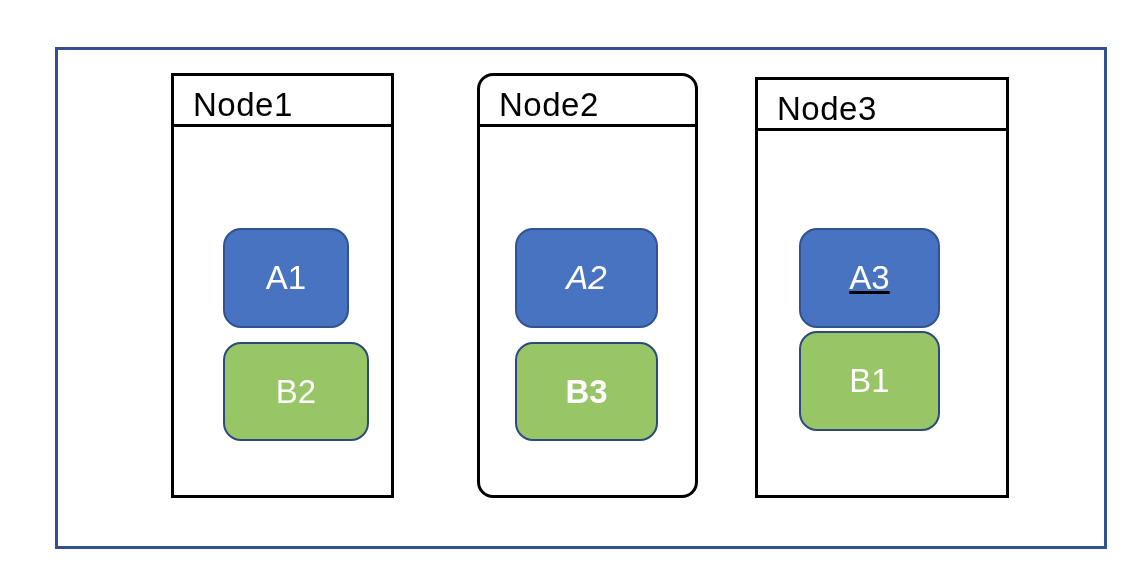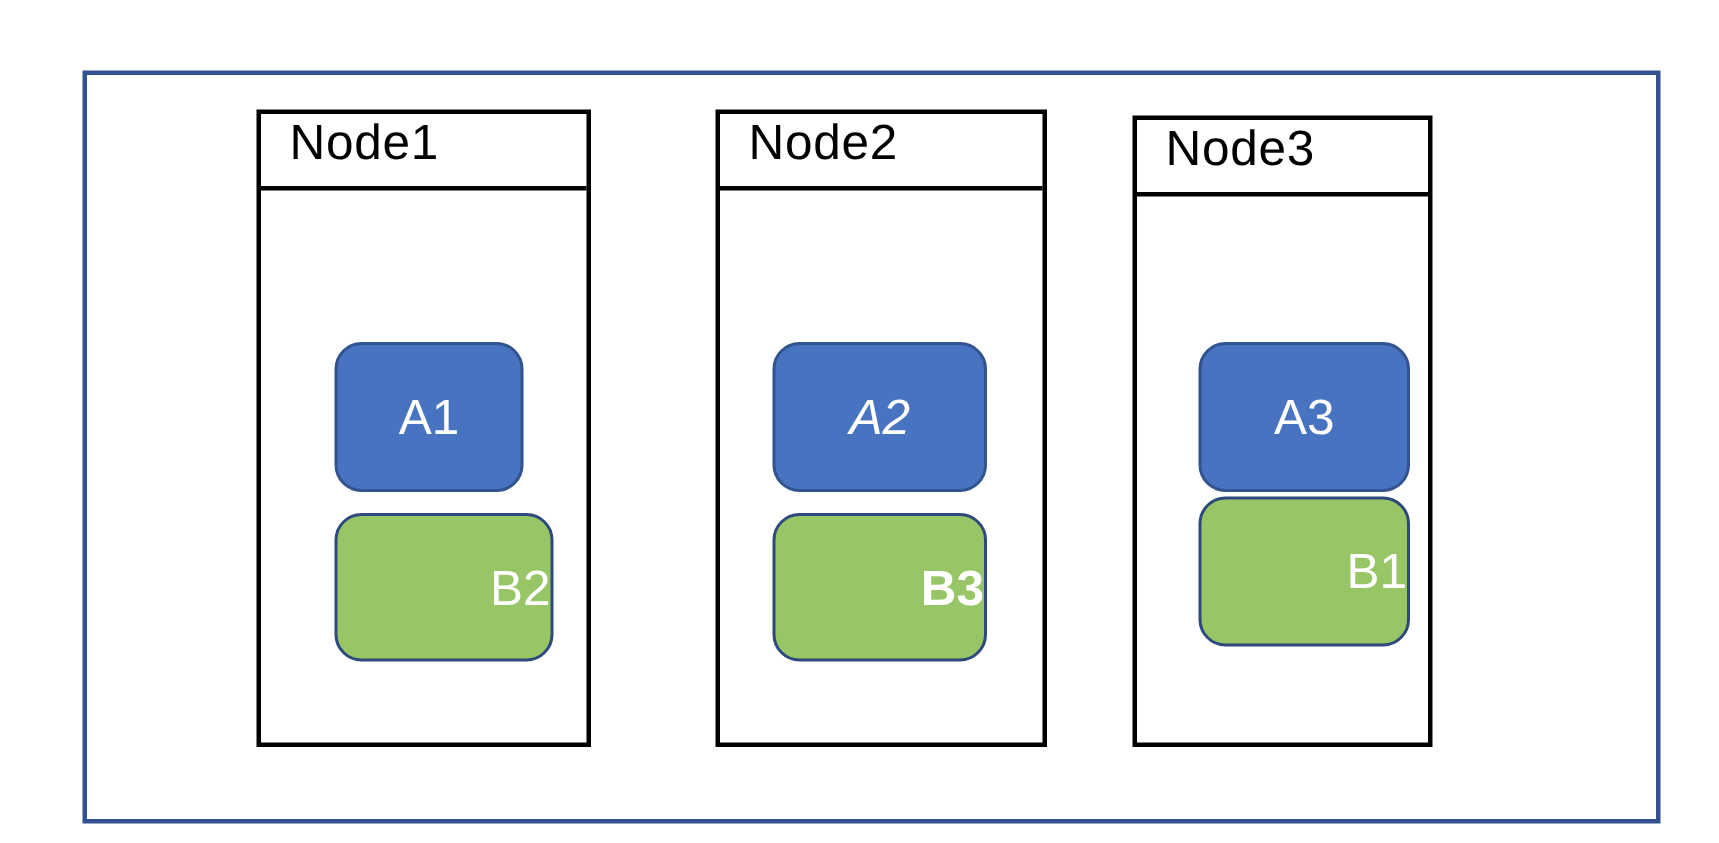--- a/index.html
+++ b/index.html
@@ -26,28 +26,28 @@
     border: 3px solid #33518E;
     background: transparent;
   }
   .node {
     position: absolute;
     background: #ffffff;
     border: 3px solid #000000;
     box-sizing: border-box;
   }
   .node-1 { left: 171px; top: 73px;  width: 223px; height: 425px; }
-  .node-2 { left: 477px; top: 73px;  width: 221px; height: 425px; }
-  .node-3 { left: 755px; top: 77px;  width: 200px; height: 421px; }
+  .node-2 { left: 477px; top: 73px;  width: 221px; height: 425px; border-radius: 16px; }
+  .node-3 { left: 755px; top: 77px;  width: 254px; height: 421px; }
 
   .node-header {
     height: 51px;
     border-bottom: 3px solid #000000;
     display: flex;
-    align-items: flex-start;
+    align-items: flex-end;
     padding-left: 19px;
     box-sizing: border-box;
   }
   .node-title {
     font-size: 33px;
     color: #000000;
     letter-spacing: 0.5px;
   }
   .node-body {
     position: relative;
@@ -58,33 +58,33 @@
   .task-box {
     position: absolute;
     border-radius: 18px;
     border: 2px solid transparent;
     display: flex;
     align-items: center;
     justify-content: center;
     box-sizing: border-box;
   }
   .task-box[data-type="blue"]  { background: #4773C1; border-color: #31538F; }
-  .task-box[data-type="green"] { background: #98C566; border-color: #2E4A7D; justify-content: flex-end; }
+  .task-box[data-type="green"] { background: #98C566; border-color: #2E4A7D; }
 
   .box-label {
     font-size: 33px;
     color: #ffffff;
   }
 
   
   .node-1 .box-a { left: 49px; top: 101px; width: 126px; height: 100px; }
   .node-1 .box-b { left: 49px; top: 215px; width: 146px; height:  99px; }
   .node-2 .box-a { left: 35px; top: 101px; width: 143px; height: 100px; font-style: italic; }
   .node-2 .box-b { left: 35px; top: 215px; width: 143px; height:  99px; font-weight: bold; }
-  .node-3 .box-a { left: 41px; top:  97px; width: 141px; height: 100px; }
+  .node-3 .box-a { left: 41px; top:  97px; width: 141px; height: 100px; text-decoration: underline; }
   .node-3 .box-b { left: 41px; top: 200px; width: 141px; height: 100px; }
 </style>
 </head>
 <body>
 
 <div class="canvas">
   <div class="outer-frame"></div>
 
   <div class="node node-1">
     <div class="node-header">

